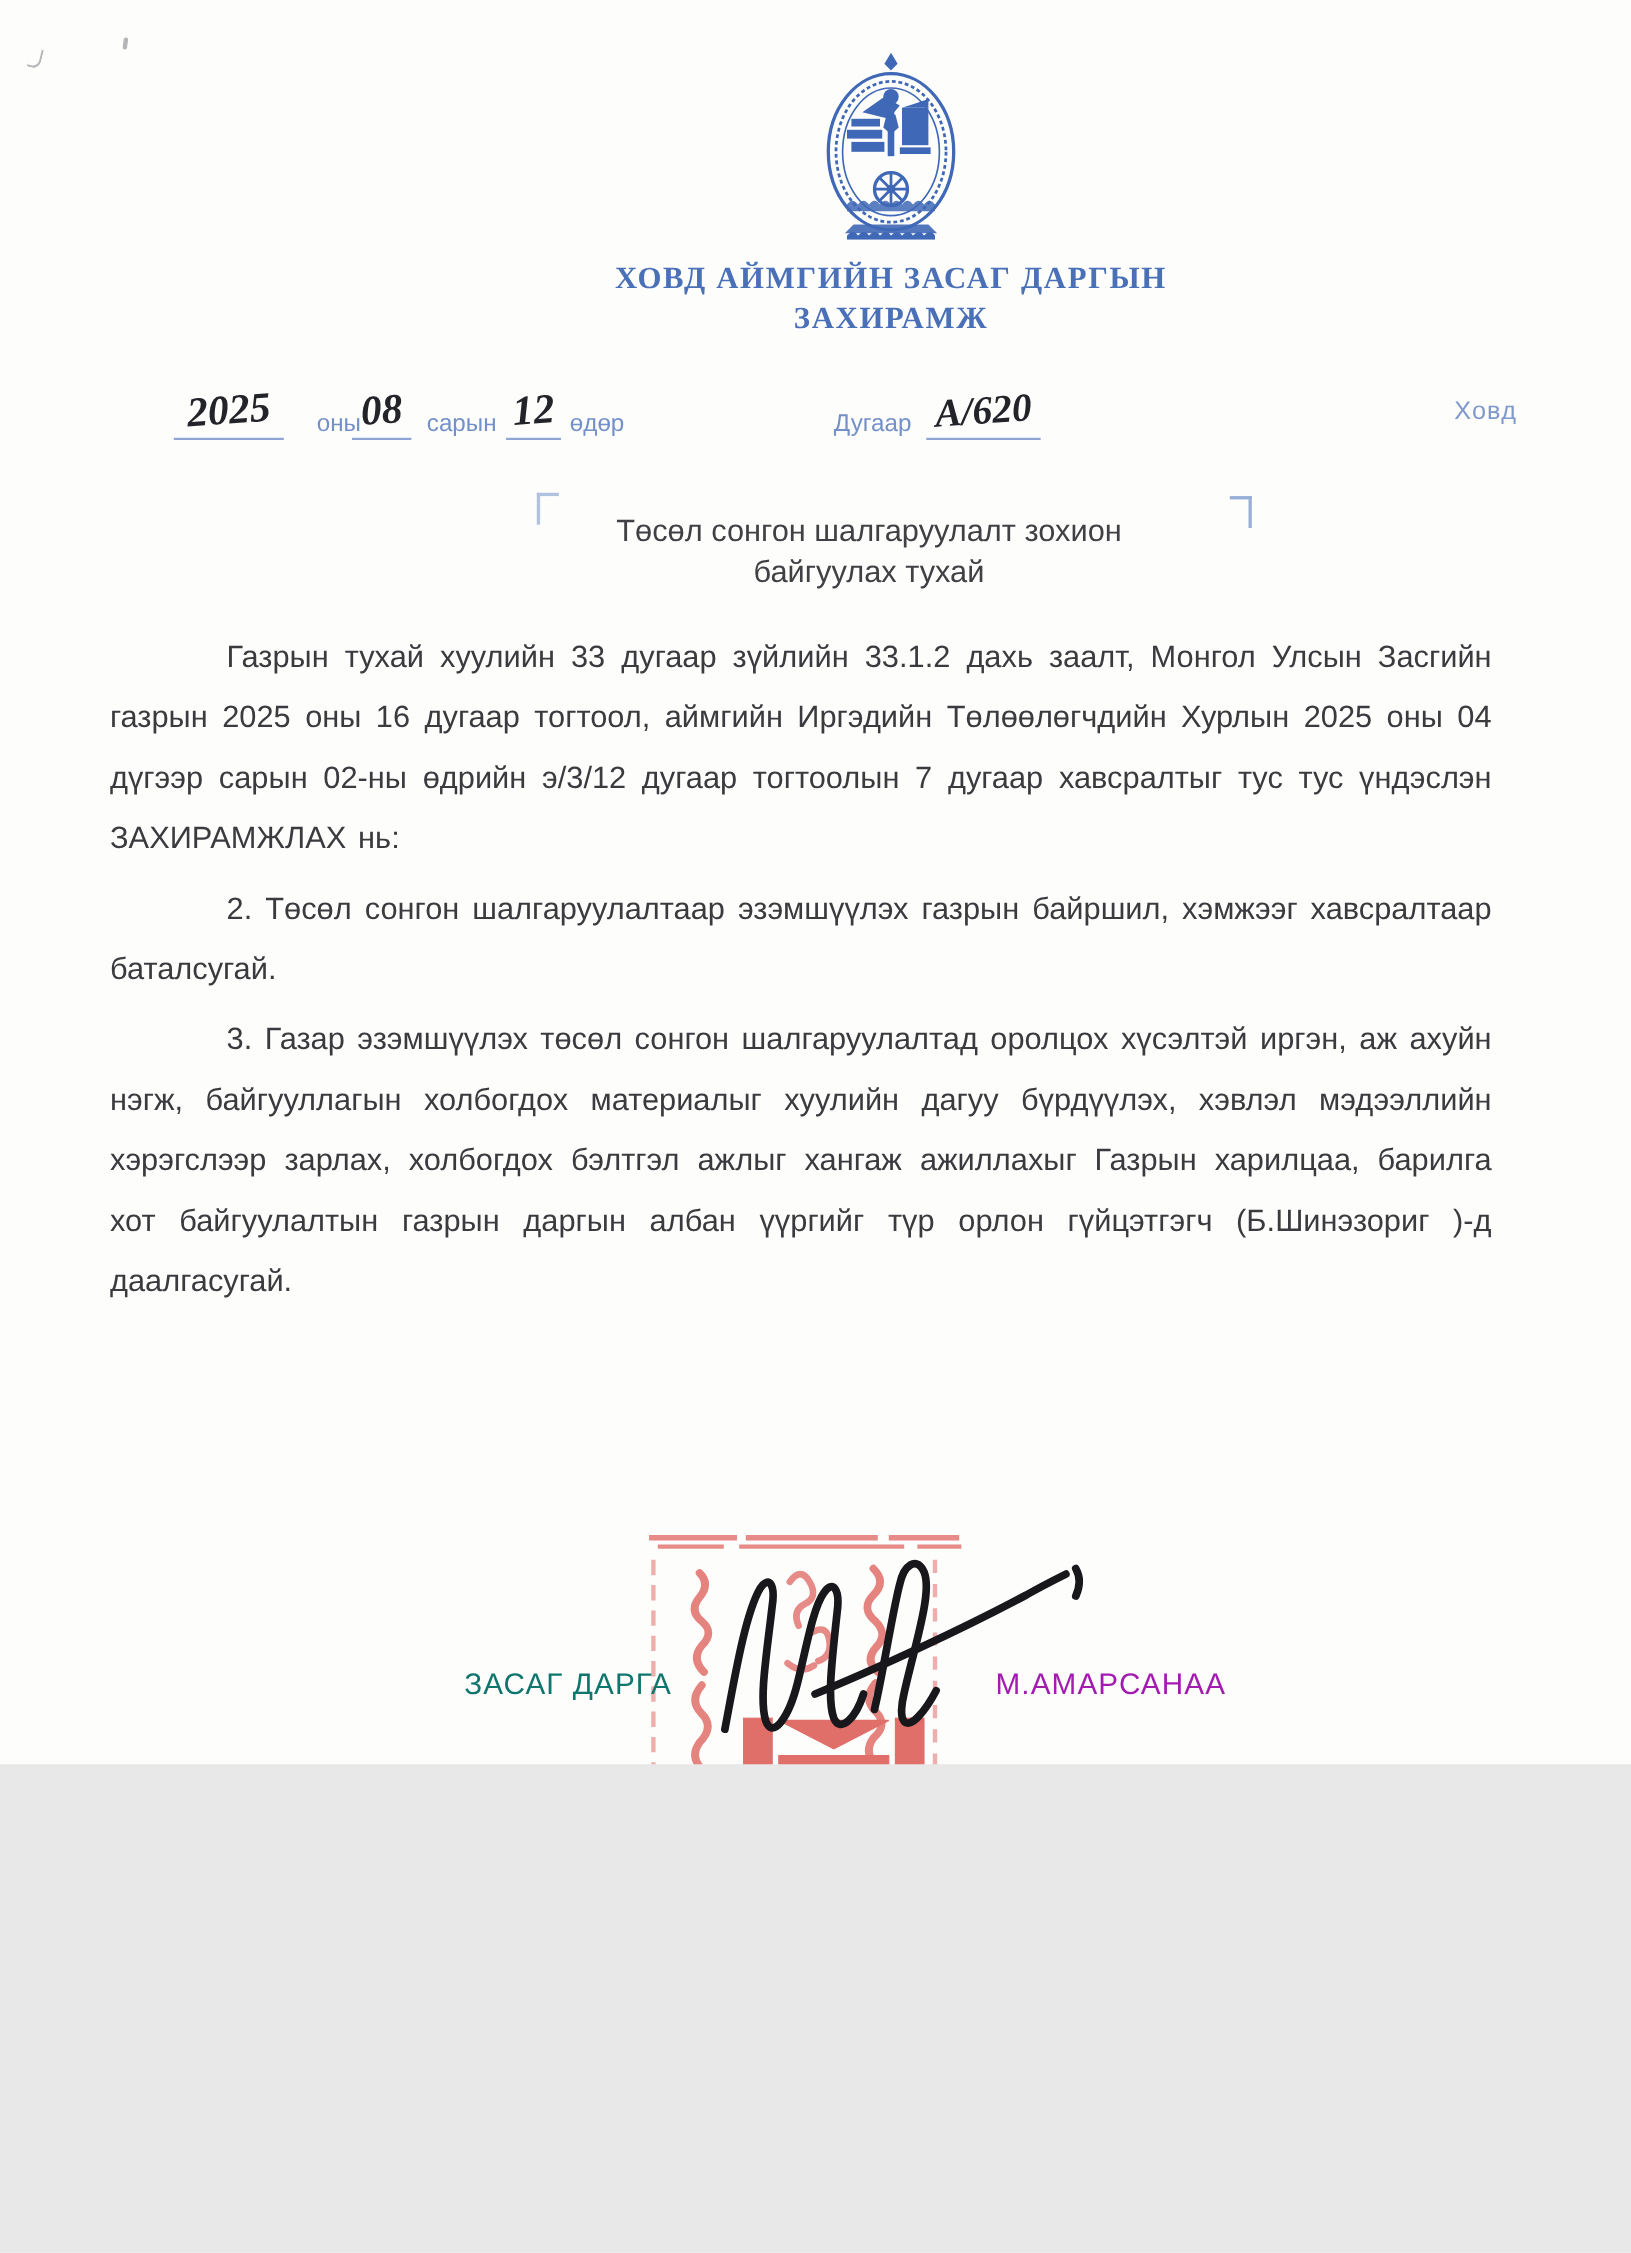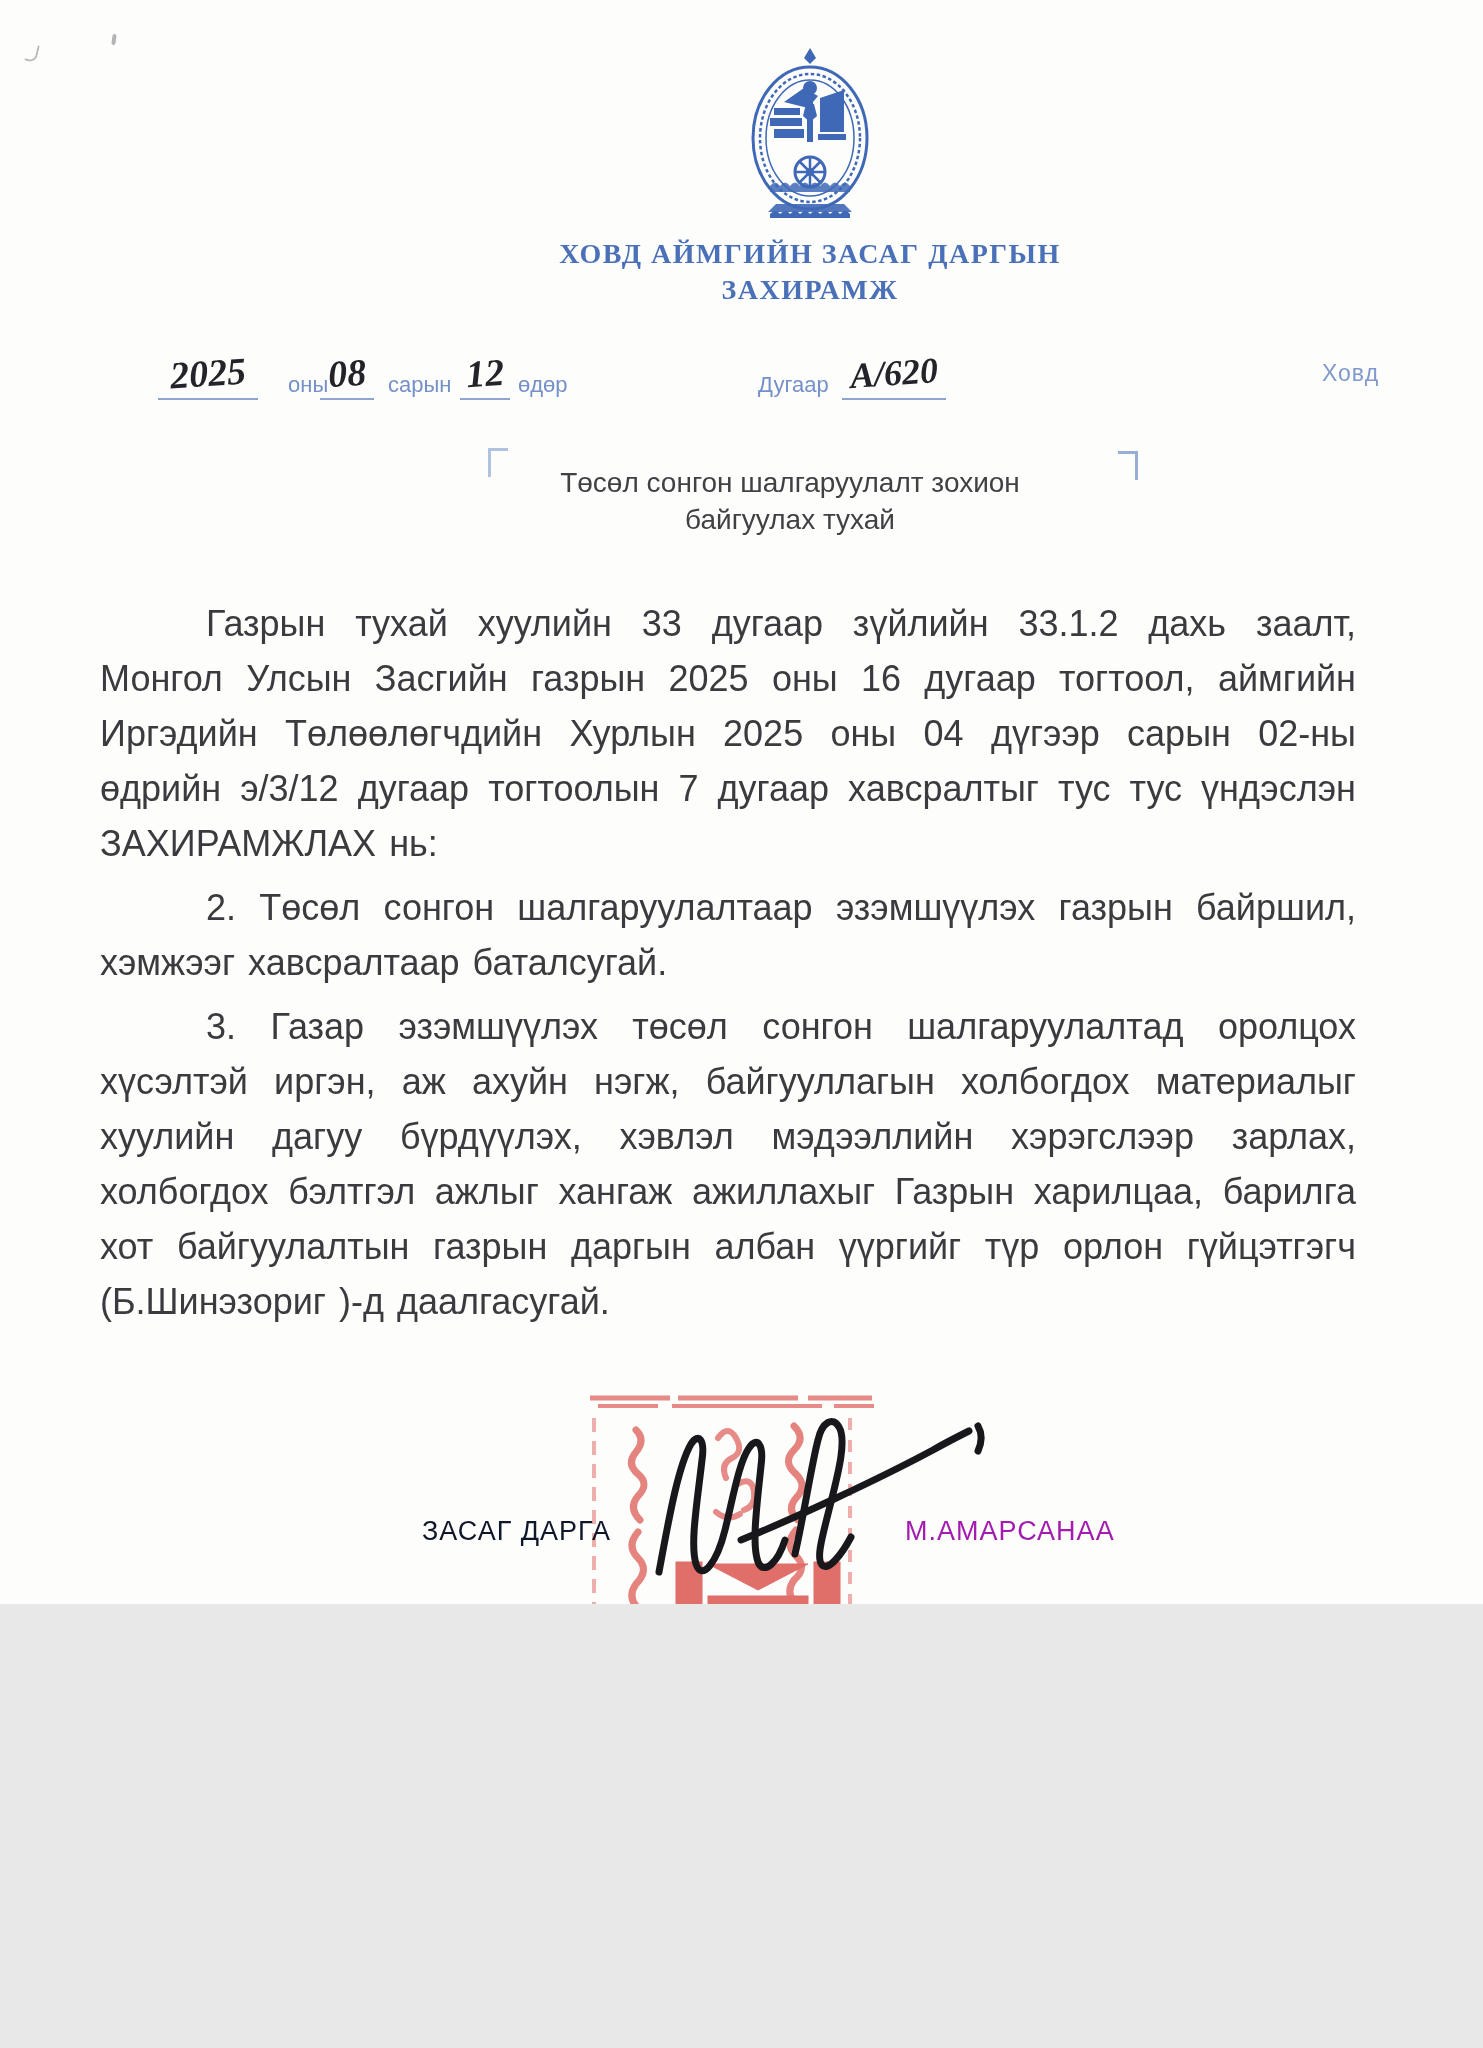--- a/index.html
+++ b/index.html
@@ -25,25 +25,25 @@
   .hw-val{position:absolute;font-size:38px;line-height:38px;top:2px;text-align:center;transform:rotate(-4deg);}
   .blank{position:absolute;top:46px;border-bottom:2px solid #7b97cc;opacity:.85;}
   .city{position:absolute;top:8px;font-size:23px;color:#8099cc;letter-spacing:1px;}
   
   .title{position:absolute;left:440px;top:464px;width:700px;text-align:center;
     font-size:28px;line-height:37px;color:#414145;}
   .corner{position:absolute;width:17px;height:26px;opacity:.9;}
   .corner.l{left:488px;top:448px;border-left:3px solid #a9bbde;border-top:3px solid #a9bbde;}
   .corner.r{left:1118px;top:451px;border-right:3px solid #8ca6d4;border-top:3px solid #8ca6d4;}
   
-  .body{position:absolute;left:100px;top:596px;width:1256px;
-    font-size:36px;line-height:55px;color:#3b3b3f;text-align:justify;word-spacing:3px;}
+  .body{position:absolute;left:100px;top:569px;width:1256px;
+    font-size:28px;line-height:55px;color:#3b3b3f;text-align:justify;word-spacing:3px;}
   .body p{margin:0 0 9px 0;text-indent:106px;}
   
-  .sig-title{position:absolute;left:422px;top:1516px;font-size:27px;color:#0f172a;letter-spacing:1px;}
+  .sig-title{position:absolute;left:422px;top:1516px;font-size:27px;color:#0f766e;letter-spacing:1px;}
   .sig-name{position:absolute;left:905px;top:1516px;font-size:27px;color:#a21caf;letter-spacing:1px;}
   .stamp{position:absolute;left:588px;top:1392px;width:288px;height:366px;opacity:.85;mix-blend-mode:multiply;}
   .signature{position:absolute;left:645px;top:1412px;width:350px;height:190px;}
   
   .serial{position:absolute;left:1085px;top:1878px;font-size:40px;font-weight:bold;
     color:#3c6ebf;letter-spacing:2px;text-shadow:0 0 2px rgba(60,110,191,.55);
     font-family:"DejaVu Sans",sans-serif;transform:rotate(-0.5deg);opacity:.92;}
   .filelabel{position:absolute;left:1240px;top:1903px;font-size:27px;color:#4b4b50;letter-spacing:0.5px;}
 </style>
 </head>

